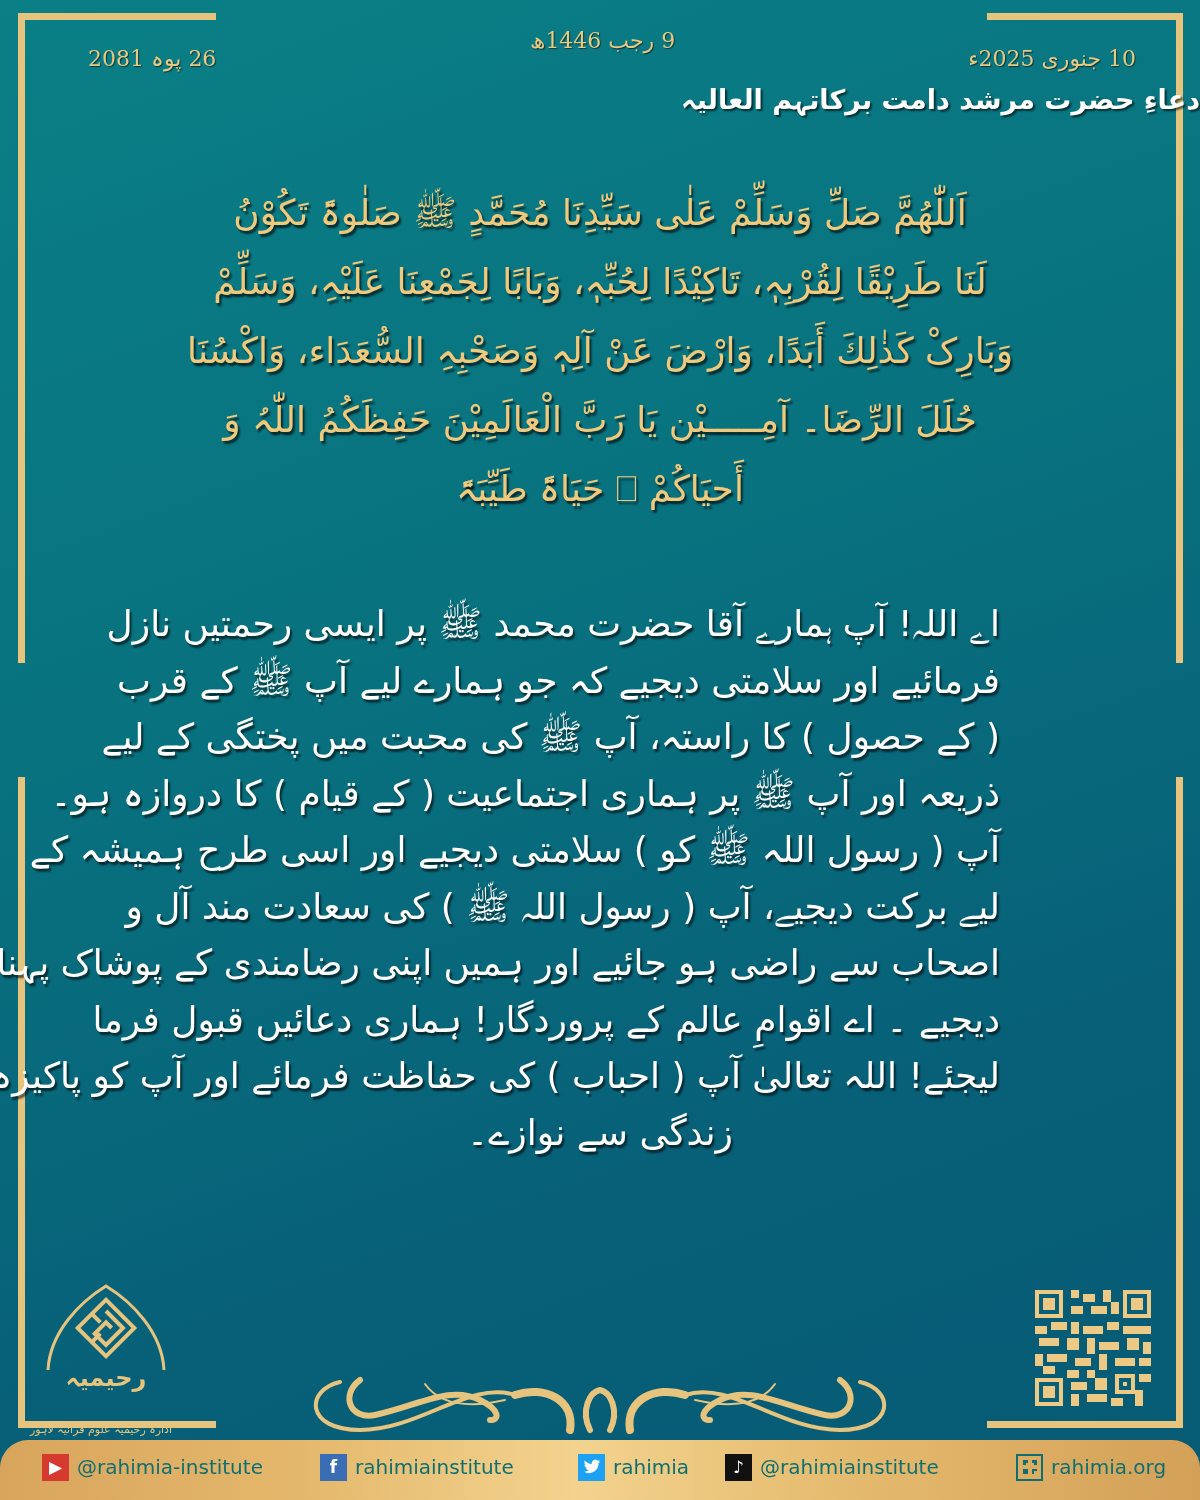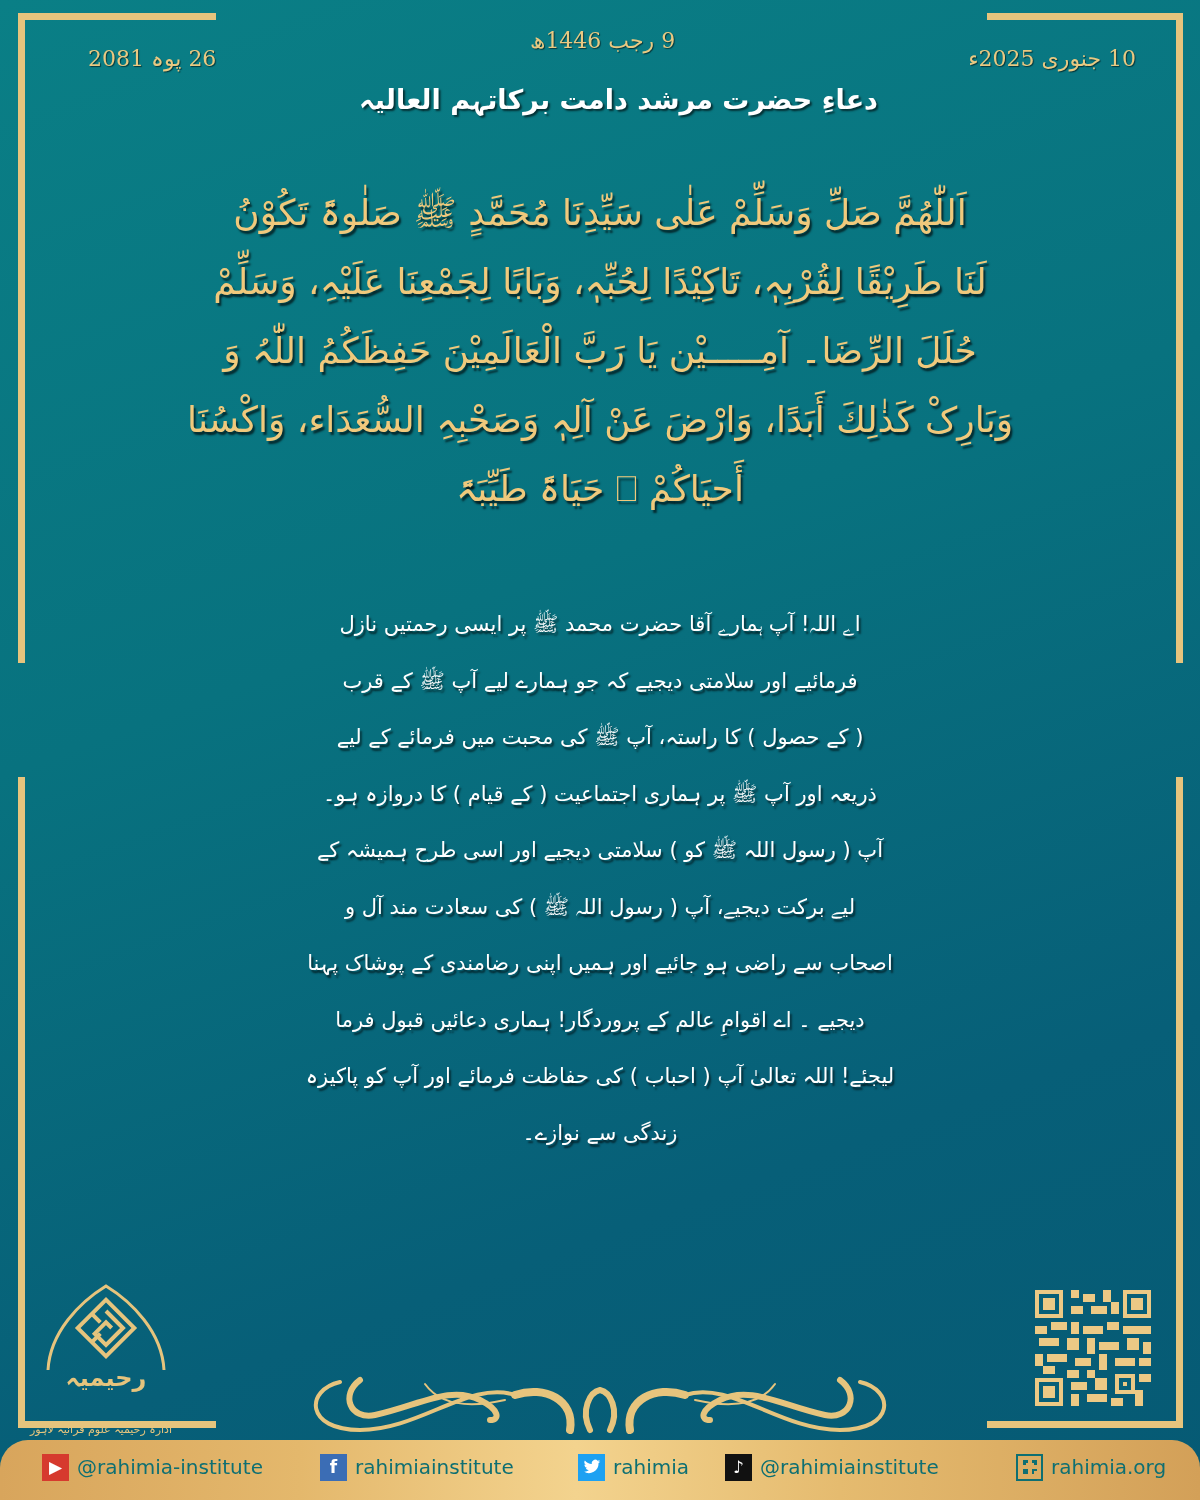--- a/index.html
+++ b/index.html
@@ -17,21 +17,20 @@
       color: #e9c982;
       font-size: 22px;
       text-shadow: 1px 1px 1px rgba(0,0,0,0.55);
       direction: rtl;
       white-space: nowrap;
     }
     .heading {
       position: absolute;
       left: 0; right: 0;
       top: 84px;
-      text-align: center;
       color: #ffffff;
       font-size: 27px;
       font-weight: bold;
       direction: rtl;
       text-shadow: 2px 2px 2px rgba(0,0,0,0.6);
       margin-left: 37px;
     }
     .arabic {
       position: absolute;
       left: 130px; right: 130px;
@@ -46,21 +45,21 @@
       text-shadow: 2px 3px 2px rgba(0,0,0,0.65);
     }
     .arabic .line { display: block; white-space: nowrap; }
     .urdu {
       position: absolute;
       left: 200px; right: 200px;
       top: 596px;
       text-align: center;
       direction: rtl;
       color: #ffffff;
-      font-size: 21px;
+      font-size: 36px;
       line-height: 56.5px;
       text-shadow: 2px 3px 2px rgba(0,0,0,0.6);
     }
     .urdu .line { display: block; white-space: nowrap; }
 
     .logo {
       position: absolute;
       left: 40px; top: 1282px;
       width: 132px; height: 140px;
     }
@@ -119,29 +118,29 @@
 
 <div class="date" style="right:64px; top:46px;">10 جنوری 2025ء</div>
 <div class="date" style="left:530px; top:28px;">9 رجب 1446ھ</div>
 <div class="date" style="left:88px; top:46px;">26 پوہ 2081</div>
 
 <div class="heading">دعاءِ حضرت مرشد دامت برکاتہم العالیہ</div>
 
 <div class="arabic">
   <span class="line">اَللّٰھُمَّ صَلِّ وَسَلِّمْ عَلٰی سَیِّدِنَا مُحَمَّدٍ ﷺ صَلٰوۃً تَکُوْنُ</span>
   <span class="line">لَنَا طَرِیْقًا لِقُرْبِہٖ، تَاکِیْدًا لِحُبِّہٖ، وَبَابًا لِجَمْعِنَا عَلَیْہِ، وَسَلِّمْ</span>
+  <span class="line">وَبَارِکْ کَذٰلِكَ أَبَدًا، وَارْضَ عَنْ آلِہٖ وَصَحْبِہِ السُّعَدَاء، وَاکْسُنَا</span>
   <span class="line">حُلَلَ الرِّضَا۔ آمِـــــیْن یَا رَبَّ الْعَالَمِیْنَ حَفِظَکُمُ اللّٰہُ وَ</span>
-  <span class="line">وَبَارِکْ کَذٰلِكَ أَبَدًا، وَارْضَ عَنْ آلِہٖ وَصَحْبِہِ السُّعَدَاء، وَاکْسُنَا</span>
   <span class="line">أَحیَاکُمْ ⎕ حَیَاۃً طَیِّبَۃً</span>
 </div>
 
 <div class="urdu">
   <span class="line">اے اللہ! آپ ہمارے آقا حضرت محمد ﷺ پر ایسی رحمتیں نازل</span>
   <span class="line">فرمائیے اور سلامتی دیجیے کہ جو ہمارے لیے آپ ﷺ کے قرب</span>
-  <span class="line">( کے حصول ) کا راستہ، آپ ﷺ کی محبت میں فرمائے کے لیے</span>
+  <span class="line">( کے حصول ) کا راستہ، آپ ﷺ کی محبت میں پختگی کے لیے</span>
   <span class="line">ذریعہ اور آپ ﷺ پر ہماری اجتماعیت ( کے قیام ) کا دروازہ ہو۔</span>
   <span class="line">آپ ( رسول اللہ ﷺ کو ) سلامتی دیجیے اور اسی طرح ہمیشہ کے</span>
   <span class="line">لیے برکت دیجیے، آپ ( رسول اللہ ﷺ ) کی سعادت مند آل و</span>
   <span class="line">اصحاب سے راضی ہو جائیے اور ہمیں اپنی رضامندی کے پوشاک پہنا</span>
   <span class="line">دیجیے ۔ اے اقوامِ عالم کے پروردگار! ہماری دعائیں قبول فرما</span>
   <span class="line">لیجئے! اللہ تعالیٰ آپ ( احباب ) کی حفاظت فرمائے اور آپ کو پاکیزہ</span>
   <span class="line">زندگی سے نوازے۔</span>
 </div>
 
 <div class="logo">

